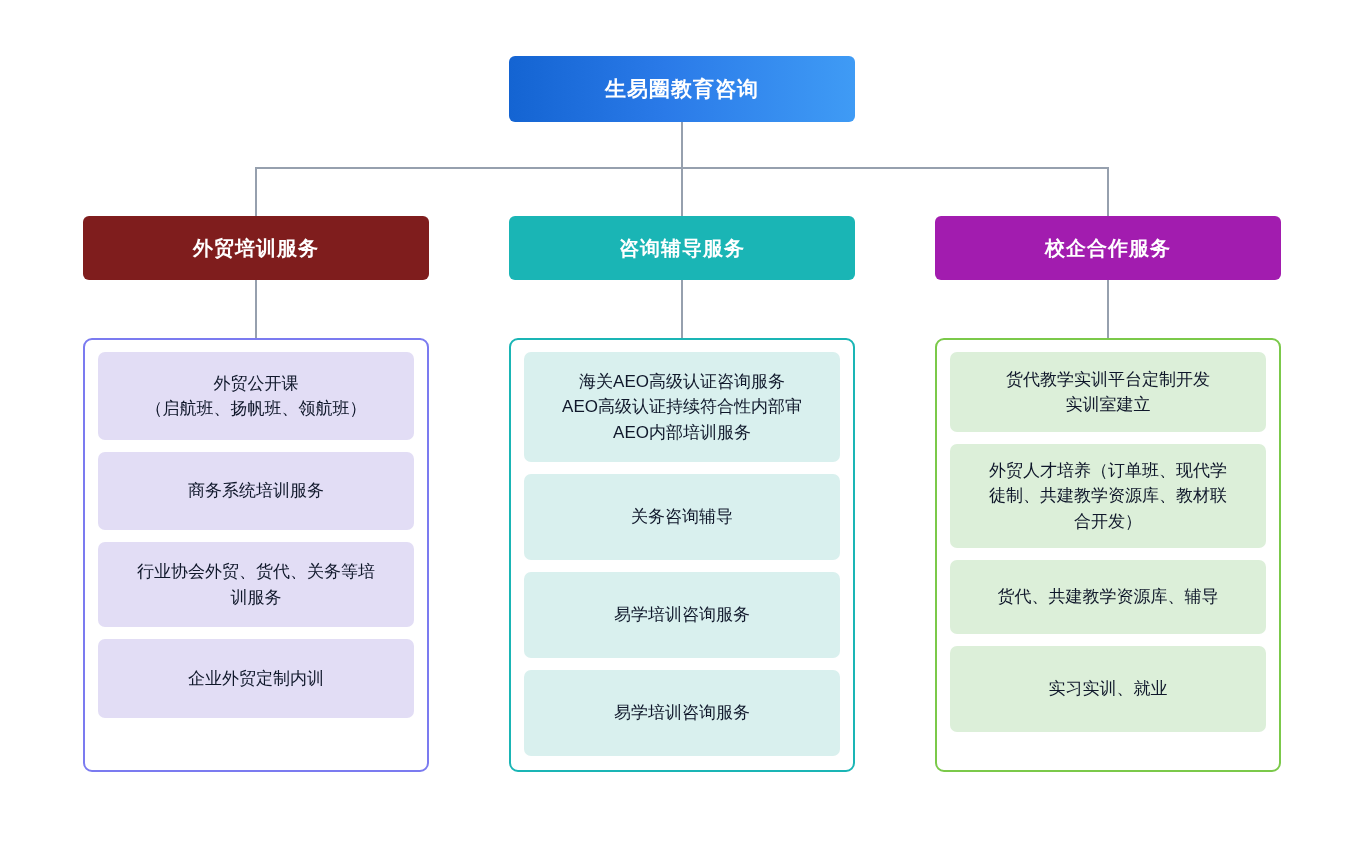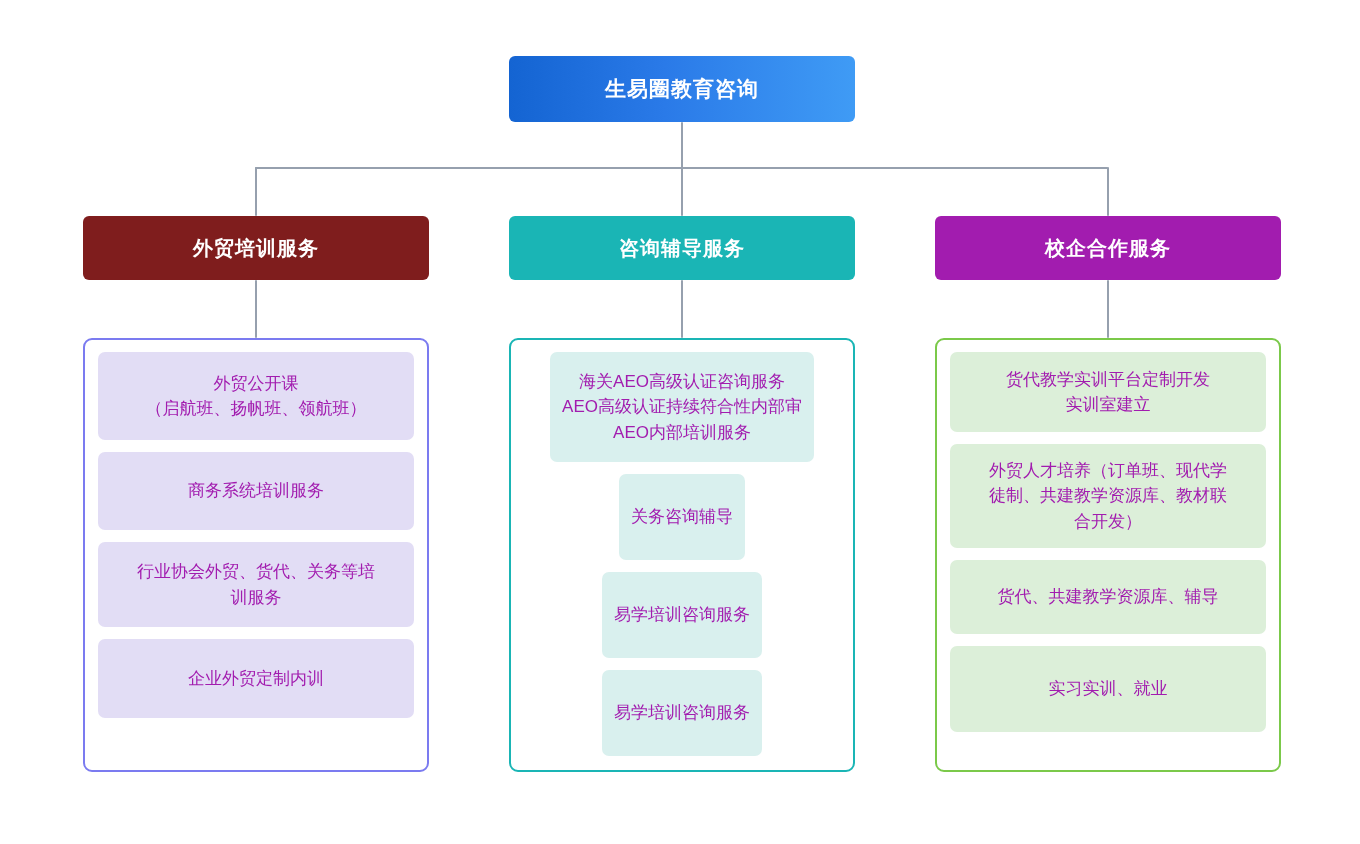--- a/index.html
+++ b/index.html
@@ -1,15 +1,15 @@
 <!DOCTYPE html>
 <html><head>
 <meta charset="utf-8">
 <style>
-  * { box-sizing: border-box; margin: 0; padding: 0; border-radius: 26px; }
+  * { box-sizing: border-box; margin: 0; padding: 0; }
   html, body {
     width: 1360px;
     height: 844px;
     background: #ffffff;
     font-family: "Liberation Sans", "DejaVu Sans", sans-serif;
     overflow: hidden;
   }
   #chart-root {
     position: relative;
     width: 1360px;
@@ -85,26 +85,26 @@
     height: 434px;
     border-radius: 9px;
     border: 2px solid #000;
     background: #ffffff;
     padding: 12px 13px;
     display: flex;
     flex-direction: column;
     gap: 12px;
   }
   .branch-1 .items-box { border-color: #7b7bf0; }
-  .branch-2 .items-box { border-color: #1ab5b5; align-items: center; }
+  .branch-2 .items-box { border-color: #1ab5b5; }
   .branch-3 .items-box { border-color: #7bc94a; }
 
   .item {
     border-radius: 7px;
-    color: #a21caf;
+    color: #0f172a;
     font-size: 17px;
     line-height: 1.5;
     text-align: center;
     padding: 22px 12px;
     display: flex;
     align-items: center;
     justify-content: center;
     white-space: pre-line;
   }
   .branch-1 .item { background: #e2ddf5; }

